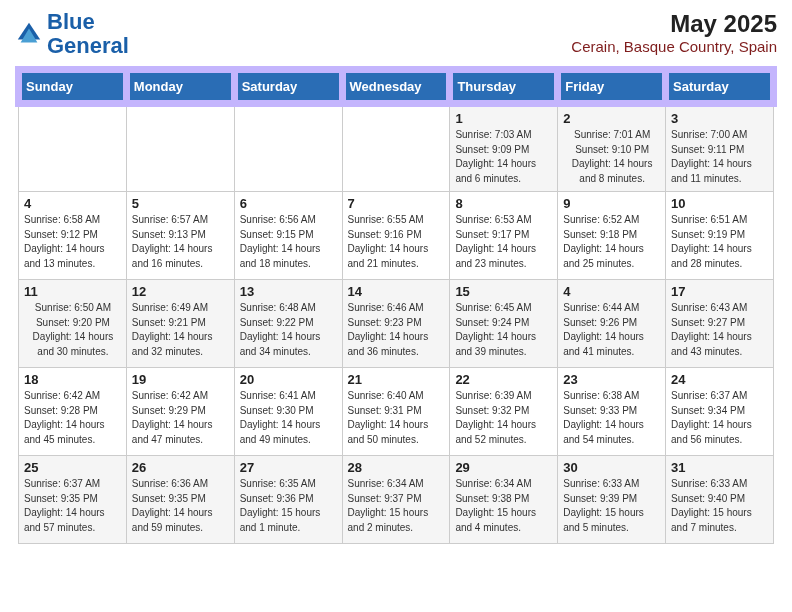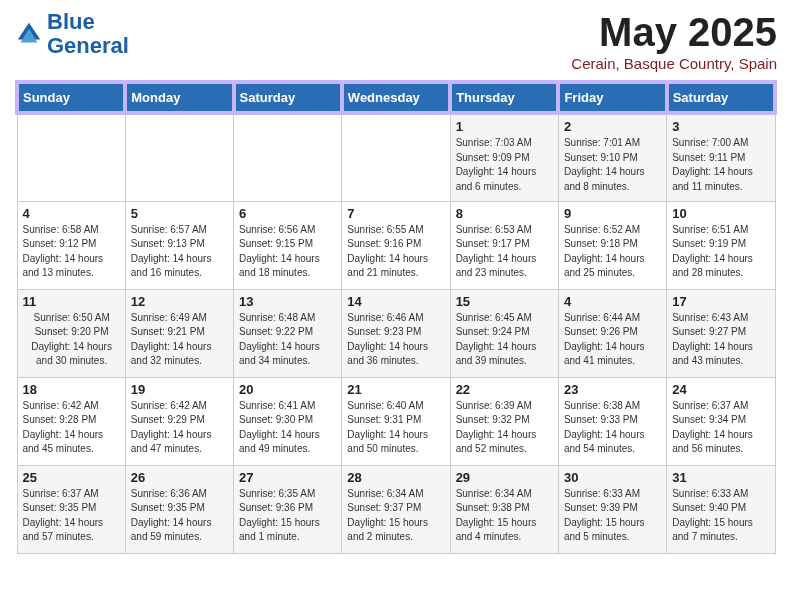--- a/index.html
+++ b/index.html
@@ -31,41 +31,41 @@
     }
     .logo-icon {
       width: 28px;
       height: 28px;
       margin-right: 4px;
     }
     .title-block {
       text-align: right;
     }
     .month-title {
-      font-size: 40px;
+      font-size: 24px;
       font-weight: bold;
       color: #222;
     }
     .location {
       font-size: 15px;
       color: #7f1d1d;
     }
     table {
       width: 100%;
       border-collapse: collapse;
       table-layout: fixed;
     }
     thead tr th {
       background: #2a6db5;
       color: #fff;
       font-size: 13px;
       font-weight: bold;
       padding: 6px 4px;
       text-align: left;
-      border: 4px solid #c4b5fd;
+      border: 7px solid #c4b5fd;
     }
     tbody tr td {
       border: 1px solid #ccc;
       vertical-align: top;
       padding: 4px 4px 4px 5px;
       font-size: 10.5px;
       color: #222;
       min-height: 80px;
       height: 88px;
     }
@@ -130,21 +130,21 @@
         <td class="empty-cell"></td>
         <td>
           <span class="day-num">1</span>
           <div class="cell-content" style="white-space: pre-line;">Sunrise: 7:03 AM
 Sunset: 9:09 PM
 Daylight: 14 hours
 and 6 minutes.</div>
         </td>
         <td>
           <span class="day-num">2</span>
-          <div class="cell-content" style="white-space: pre-line;">Sunrise: 7:01 AM
+          <div class="cell-content" style="white-space: pre-line; text-align: center;">Sunrise: 7:01 AM
 Sunset: 9:10 PM
 Daylight: 14 hours
 and 8 minutes.</div>
         </td>
         <td>
           <span class="day-num">3</span>
           <div class="cell-content" style="white-space: pre-line;">Sunrise: 7:00 AM
 Sunset: 9:11 PM
 Daylight: 14 hours
 and 11 minutes.</div>

